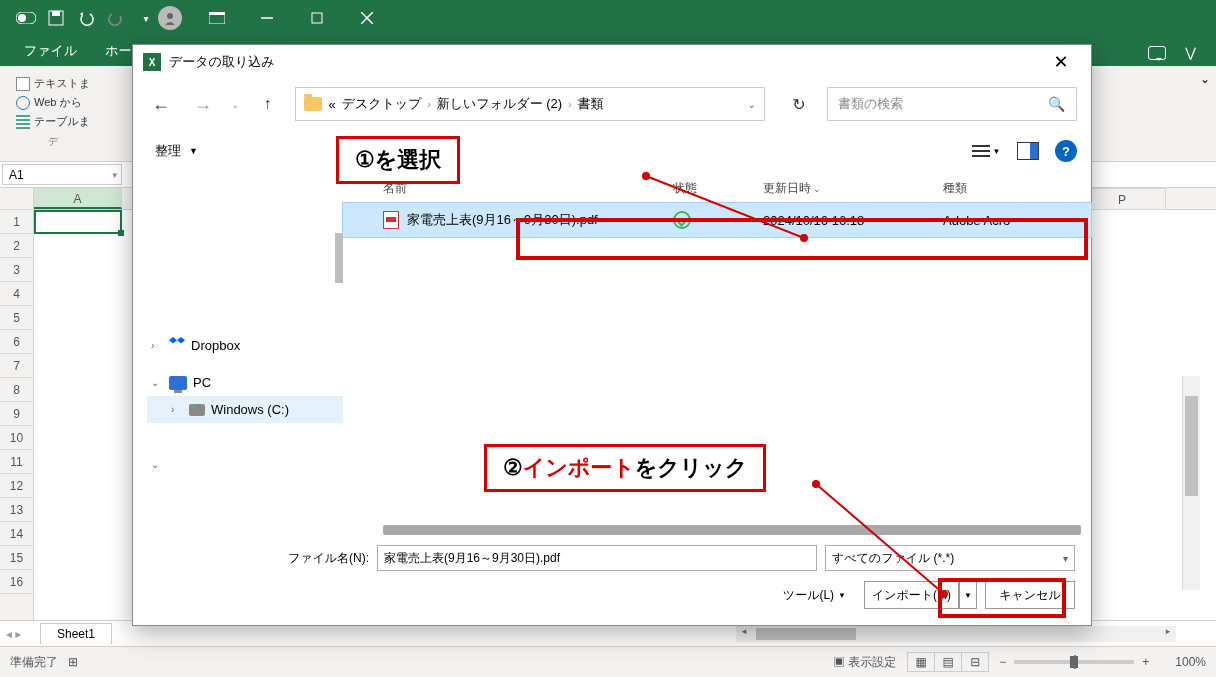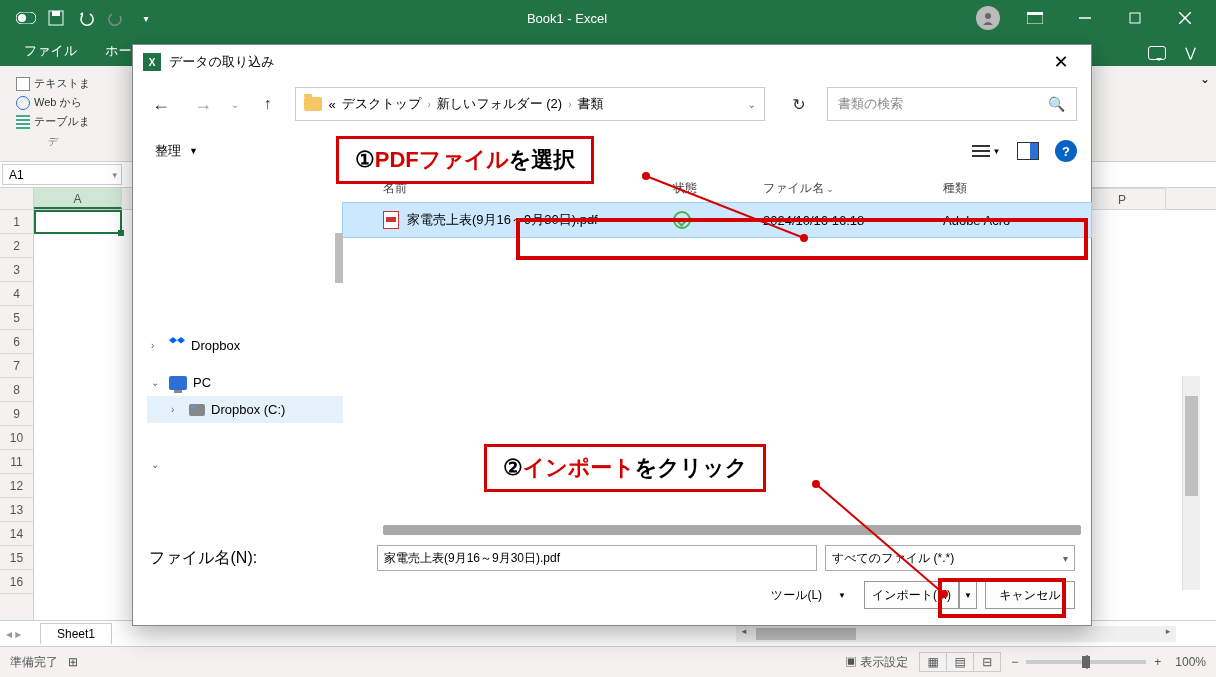--- a/index.html
+++ b/index.html
@@ -118,26 +118,26 @@
 .file-row { height: 34px; display: flex; align-items: center; font-size: 13px; padding: 0 10px 0 40px; }
 .file-row.sel { background: #cce8ff; outline: 1px solid #99d1ff; }
 .pdf-icon { width: 16px; height: 18px; background: #fff; border: 1px solid #c33; position: relative; margin-right: 8px; }
 .pdf-icon::after { content: ""; position: absolute; top: 5px; left: 2px; right: 2px; height: 5px; background: #c33; }
 .status-ok { width: 18px; height: 18px; border: 2px solid #4caf50; border-radius: 50%; position: relative; }
 .status-ok::after { content: ""; position: absolute; left: 3px; top: 5px; width: 8px; height: 4px; border-left: 2px solid #4caf50; border-bottom: 2px solid #4caf50; transform: rotate(-45deg); }
 .list-scroll { position: absolute; bottom: 0; left: 40px; right: 10px; height: 10px; background: #a8a8a8; border-radius: 2px; }
 
 .dialog-footer { padding: 10px 16px 16px; }
 .filename-row { display: flex; align-items: center; gap: 8px; margin-bottom: 10px; }
-.filename-label { font-size: 16px; width: 220px; text-align: left; }
+.filename-label { font-size: 12px; width: 220px; text-align: right; }
 .filename-input { flex: 1; height: 26px; border: 1px solid #aaa; padding: 0 6px; font-size: 12px; }
 .filetype-select { width: 250px; height: 26px; border: 1px solid #aaa; padding: 0 6px; font-size: 12px; display: flex; align-items: center; position: relative; }
 .filetype-select::after { content: "▾"; position: absolute; right: 6px; color: #666; font-size: 10px; }
 .button-row { display: flex; justify-content: flex-end; align-items: center; gap: 8px; }
-.tools-link { font-size: 12px; margin-right: 10px; display: flex; align-items: center; gap: 16px; cursor: pointer; }
+.tools-link { font-size: 12px; margin-right: 10px; display: flex; align-items: center; gap: 4px; cursor: pointer; }
 .btn { height: 28px; border: 1px solid #999; background: #fdfdfd; font-size: 12px; display: flex; align-items: center; cursor: pointer; }
 .btn-import { width: 95px; justify-content: center; position: relative; }
 .btn-import-dd { width: 18px; border-left: 1px solid #999; height: 28px; display: flex; align-items: center; justify-content: center; font-size: 8px; }
 .btn-cancel { width: 90px; justify-content: center; }
 
 
 .callout { position: absolute; border: 3px solid #d40000; background: #fff; padding: 6px 16px; font-size: 22px; font-weight: bold; display: flex; align-items: center; }
 .callout .red { color: #d40000; }
 .file-highlight { position: absolute; border: 4px solid #d40000; pointer-events: none; }
 .import-highlight { position: absolute; border: 4px solid #d40000; pointer-events: none; }
@@ -166,21 +166,20 @@
           <path d="M2 4 L5 2 L5 7 Z" fill="#fff"></path>
         </svg>
       </div>
     <div class="qat-icon">
         <svg width="16" height="16">
           <path d="M4 4 A6 6 0 1 0 12 6" fill="none" stroke="#888" stroke-width="1.5"></path>
         </svg>
       </div>
     <div class="qat-icon" style="font-size:10px;color:#fff">▾</div>
   </div>
-  <div class="excel-title">Book1 - Excel</div>
   <div class="title-right">
     <div class="avatar">
         <svg width="14" height="14">
           <circle cx="7" cy="5" r="3" fill="#666"></circle>
           <path d="M2 14 Q7 8 12 14" fill="#666"></path>
         </svg>
       </div>
     <div class="win-btn">
         <svg width="16" height="12">
           <rect x="0" y="0" width="16" height="12" fill="none" stroke="#fff"></rect>
@@ -292,21 +291,21 @@
   <div class="view-btns" style="margin-left:12px">
     <div class="view-btn">▦</div>
     <div class="view-btn">▤</div>
     <div class="view-btn">⊟</div>
   </div>
   <span style="margin-left:10px">−</span>
   <div class="zoom-slider">
       <div class="zoom-knob"></div>
     </div>
   <span>+</span>
-  <span style="margin-left:14px">100%</span>
+  <span style="margin-left:26px">100%</span>
 </div>
 
 <div class="dialog">
   <div class="dialog-title">
     <div class="excel-icon">X</div>
     <span>データの取り込み</span>
     <div class="dialog-close">✕</div>
   </div>
   <div class="dialog-nav">
     <div class="nav-arrow enabled">←</div>
@@ -355,33 +354,33 @@
       </div>
       <div style="height:10px"></div>
       <div class="tree-item">
         <span class="tree-chevron">⌄</span>
         <span class="pc-icon"></span>
         <span>PC</span>
       </div>
       <div class="tree-item sel" style="padding-left:24px">
         <span class="tree-chevron">›</span>
         <span class="drive-icon"></span>
-        <span>Dropbox (C:)</span>
+        <span>Windows (C:)</span>
       </div>
       <div style="height:30px"></div>
       <div class="tree-item">
         <span class="tree-chevron">⌄</span>
       </div>
     </div>
     <div class="file-list">
       <div class="list-splitter"></div>
       <div class="list-header">
         <div class="col-name">名前</div>
         <div class="col-status">状態</div>
-        <div class="col-date"><span>ファイル名</span><span class="sort-ind">⌄</span></div>
+        <div class="col-date"><span>更新日時</span><span class="sort-ind">⌄</span></div>
         <div class="col-type">種類</div>
       </div>
       <div class="file-row sel">
         <div class="col-name" style="display:flex;align-items:center">
           <span class="pdf-icon"></span>
           <span>家電売上表(9月16～9月30日).pdf</span>
         </div>
         <div class="col-status">
             <div class="status-ok"></div>
           </div>
@@ -409,21 +408,20 @@
       <div class="btn btn-cancel">キャンセル</div>
     </div>
   </div>
 </div>
 
 <div class="file-highlight" style="left:516px; top:218px; width:572px; height:42px;"></div>
 <div class="import-highlight" style="left:938px; top:578px; width:128px; height:40px;"></div>
 
 <div class="callout" style="left:336px; top:136px;">
   <span>①</span>
-  <span class="red">PDFファイル</span>
   <span>を選択</span>
 </div>
 
 <div class="callout" style="left:484px; top:444px;">
   <span>②</span>
   <span class="red">インポート</span>
   <span>をクリック</span>
 </div>
 
 <svg class="arrow" style="left:640px; top:170px; width:180px; height:80px;">

